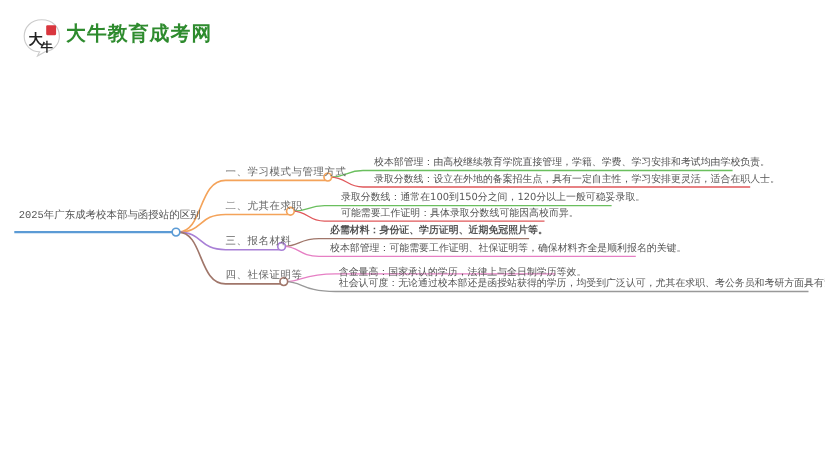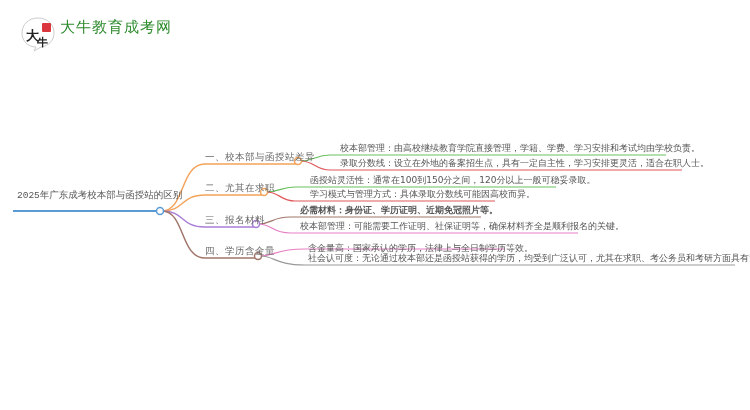--- a/index.html
+++ b/index.html
@@ -1,20 +1,20 @@
 <!DOCTYPE html>
 <html><head>
 <meta charset="utf-8">
 <style>
   html, body { margin:0; padding:0; }
   body { width:750px; height:410px; background:#ffffff; position:relative; overflow:hidden;
          font-family:"DejaVu Sans", sans-serif; }
   .logo { position:absolute; left:20px; top:16px; width:170px; height:40px; }
   .logo-badge { position:absolute; left:0; top:0; width:36px; height:36px; }
-  .logo-title { position:absolute; left:40px; top:2px; font-size:15px; font-weight:normal; color:#2e8b2e; letter-spacing:1px; white-space:nowrap; }
+  .logo-title { position:absolute; left:40px; top:2px; font-size:18px; font-weight:bold; color:#2e8b2e; letter-spacing:1px; white-space:nowrap; }
   .logo-url { position:absolute; left:40px; top:22px; font-size:11px; color:#2e8b2e; white-space:nowrap; }
   svg.map { position:absolute; left:0; top:0; }
   .t { position:absolute; font-size:9px; color:#555; white-space:nowrap; line-height:11px; }
   .root { font-size:9.5px; color:#555; }
   .branch { font-size:9.5px; color:#666; letter-spacing:0.5px; }
 </style>
 </head>
 <body>
 
 <div class="logo">
@@ -50,28 +50,28 @@
 
   <circle cx="160" cy="211" r="3.5" fill="#fff" stroke="#5b9bd5" stroke-width="1.5"></circle>
   <circle cx="298" cy="161" r="3.5" fill="#fff" stroke="#f4a35a" stroke-width="1.5"></circle>
   <circle cx="264" cy="192" r="3.5" fill="#fff" stroke="#f4a35a" stroke-width="1.5"></circle>
   <circle cx="256" cy="224" r="3.5" fill="#fff" stroke="#a87fd6" stroke-width="1.5"></circle>
   <circle cx="258" cy="256" r="3.5" fill="#fff" stroke="#a0766a" stroke-width="1.5"></circle>
 </svg>
 
 <div class="t root" style="left:17px;top:190px;font-family:Liberation Mono, monospace;">2025年广东成考校本部与函授站的区别</div>
 
-<div class="t branch" style="left:205px;top:151px;">一、校本部与函授站差异</div>
+<div class="t branch" style="left:205px;top:151px;">一、学习模式与管理方式</div>
 <div class="t branch" style="left:205px;top:182px;">二、尤其在求职</div>
 <div class="t branch" style="left:205px;top:214px;">三、报名材料</div>
-<div class="t branch" style="left:205px;top:245px;">四、学历含金量</div>
+<div class="t branch" style="left:205px;top:245px;">四、社保证明等</div>
 
 <div class="t" style="left:340px;top:143px;">校本部管理：由高校继续教育学院直接管理，学籍、学费、学习安排和考试均由学校负责。</div>
 <div class="t" style="left:340px;top:158px;">录取分数线：设立在外地的备案招生点，具有一定自主性，学习安排更灵活，适合在职人士。</div>
 
-<div class="t" style="left:310px;top:175px;">函授站灵活性：通常在100到150分之间，120分以上一般可稳妥录取。</div>
-<div class="t" style="left:310px;top:189px;">学习模式与管理方式：具体录取分数线可能因高校而异。</div>
+<div class="t" style="left:310px;top:175px;">录取分数线：通常在100到150分之间，120分以上一般可稳妥录取。</div>
+<div class="t" style="left:310px;top:189px;">可能需要工作证明：具体录取分数线可能因高校而异。</div>
 
 <div class="t" style="left:300px;top:205px;font-weight:bold;">必需材料：身份证、学历证明、近期免冠照片等。</div>
 <div class="t" style="left:300px;top:221px;">校本部管理：可能需要工作证明、社保证明等，确保材料齐全是顺利报名的关键。</div>
 
 <div class="t" style="left:308px;top:243px;">含金量高：国家承认的学历，法律上与全日制学历等效。</div>
 <div class="t" style="left:308px;top:253px;">社会认可度：无论通过校本部还是函授站获得的学历，均受到广泛认可，尤其在求职、考公务员和考研方面具有竞争力。</div>
 
 </body></html>

